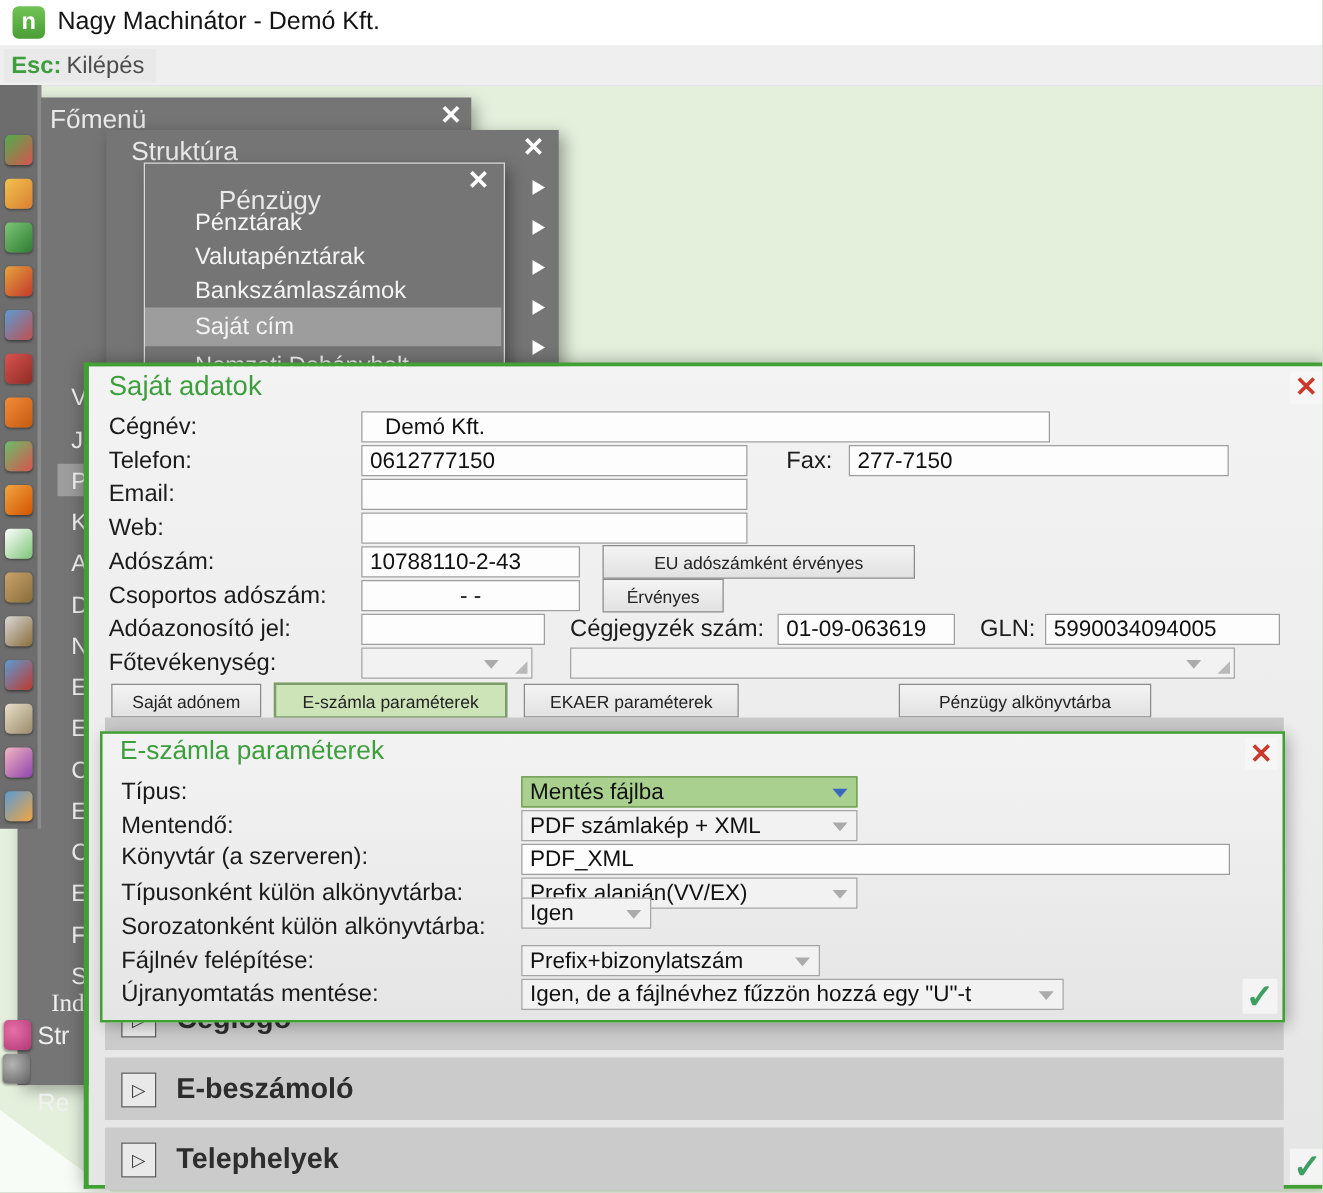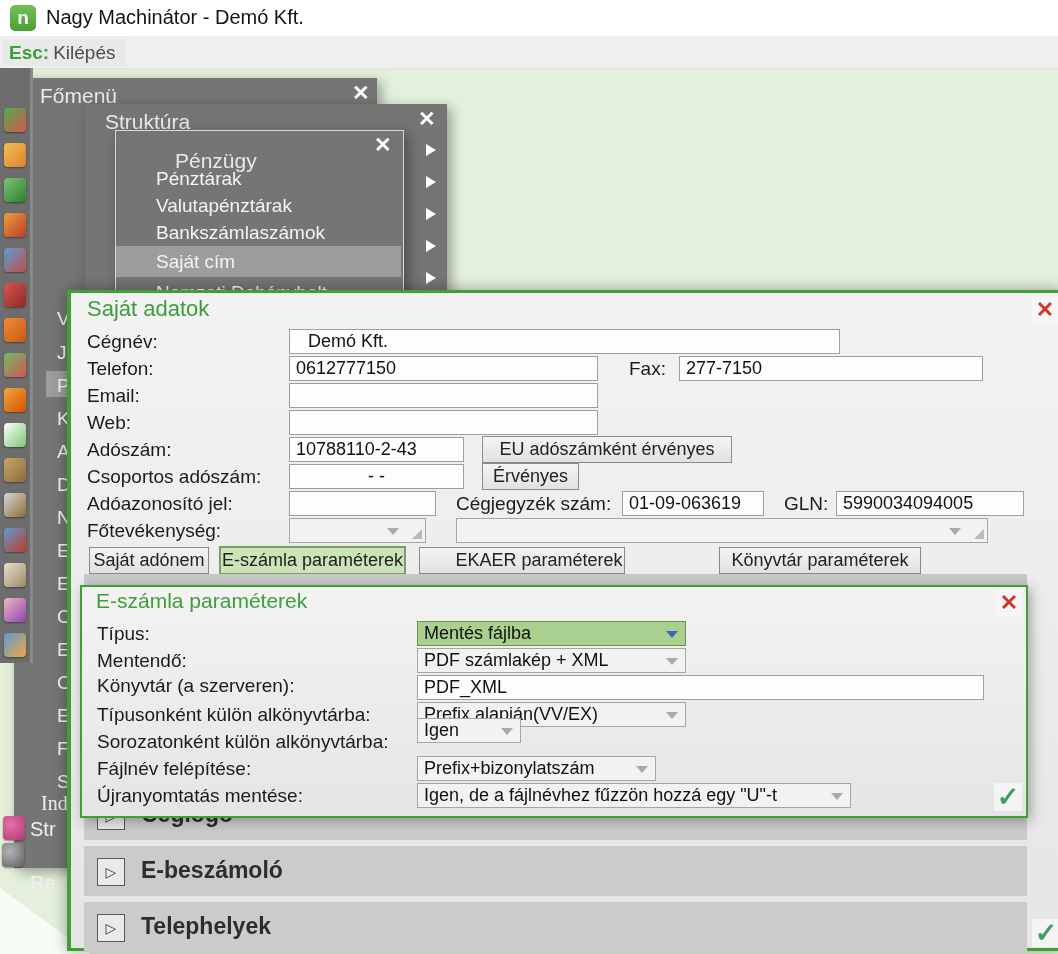--- a/index.html
+++ b/index.html
@@ -38,21 +38,21 @@
   .dlg-sub{border:2px solid #41a033;box-shadow:3px 3px 12px rgba(0,0,0,.3);z-index:20;}
   .dlg-title{color:#3c9e3c;font-size:22px;white-space:nowrap;}
   .xbtn{width:26px;height:26px;display:flex;align-items:center;justify-content:center;
     background:#f6f6f6;color:#cc392c;font-size:22px;font-weight:bold;}
   .checkbtn{width:28px;height:28px;display:flex;align-items:center;justify-content:center;
     background:#f4f4f4;color:#3f9f63;font-size:27px;font-weight:bold;}
   .lbl{font-size:19px;color:#1b1b1b;white-space:nowrap;}
   .inp{background:#fdfdfd;border:1px solid #9e9e9e;font-size:18px;color:#111;
     display:flex;align-items:center;padding:0 6px;overflow:hidden;white-space:nowrap;}
   .center{justify-content:center;}
-  .btn{background:linear-gradient(#f4f4f4,#e1e1e1);border:1px solid #8a8a8a;font-size:18px;color:#222;
+  .btn{background:linear-gradient(#f4f4f4,#e1e1e1);border:1px solid #8a8a8a;font-size:14px;color:#222;
     display:flex;align-items:center;justify-content:center;white-space:nowrap;cursor:default;}
   .btn.active{background:#cde3b8;border:2px solid #7d9c6a;}
   .combo{background:#f2f2f2;border:1px solid #a5a5a5;font-size:18px;color:#111;
     display:flex;align-items:center;padding:0 6px;white-space:nowrap;overflow:hidden;position:absolute;}
   .combo .carr{position:absolute;right:7px;top:9px;width:0;height:0;
     border-left:6px solid transparent;border-right:6px solid transparent;border-top:7px solid #ababab;}
   .combo.green{background:#a9d08e;border-color:#679447;}
   .combo.green .carr{border-top-color:#3a67bf;}
   .handle{position:absolute;right:3px;bottom:3px;width:0;height:0;
     border-left:10px solid transparent;border-bottom:10px solid #b9b9b9;}
@@ -196,22 +196,22 @@
       <span class="carr" style="right:26px;"></span>
       <span class="handle"></span>
     </div>
     <div class="combo" style="left:385px;top:225px;width:518px;height:23px;">
       <span class="carr" style="right:26px;"></span>
       <span class="handle"></span>
     </div>
 
     <div class="abs btn" style="left:18px;top:254px;width:118px;height:25px;">Saját adónem</div>
     <div class="abs btn active" style="left:148px;top:253px;width:183px;height:25px;">E-számla paraméterek</div>
-    <div class="abs btn" style="left:348px;top:254px;width:170px;height:25px;padding-left:34px;">EKAER paraméterek</div>
-    <div class="abs btn" style="left:648px;top:254px;width:200px;height:25px;">Könyvtár paraméterek</div>
+    <div class="abs btn" style="left:348px;top:254px;width:170px;height:25px;">EKAER paraméterek</div>
+    <div class="abs btn" style="left:648px;top:254px;width:200px;height:25px;">Pénzügy alkönyvtárba</div>
 
     <div class="abs graystrip" style="left:13px;top:281px;width:943px;height:13px;"></div>
 
     <div class="abs accbar" style="left:13px;top:497px;width:943px;height:50px;">
       <div class="abs accbtn" style="left:13px;top:12px;">▷</div>
       <div class="abs acclbl" style="left:57px;top:11px;">Céglogó</div>
     </div>
     <div class="abs accbar" style="left:13px;top:553px;width:943px;height:50px;">
       <div class="abs accbtn" style="left:13px;top:12px;">▷</div>
       <div class="abs acclbl" style="left:57px;top:11px;">E-beszámoló</div>

